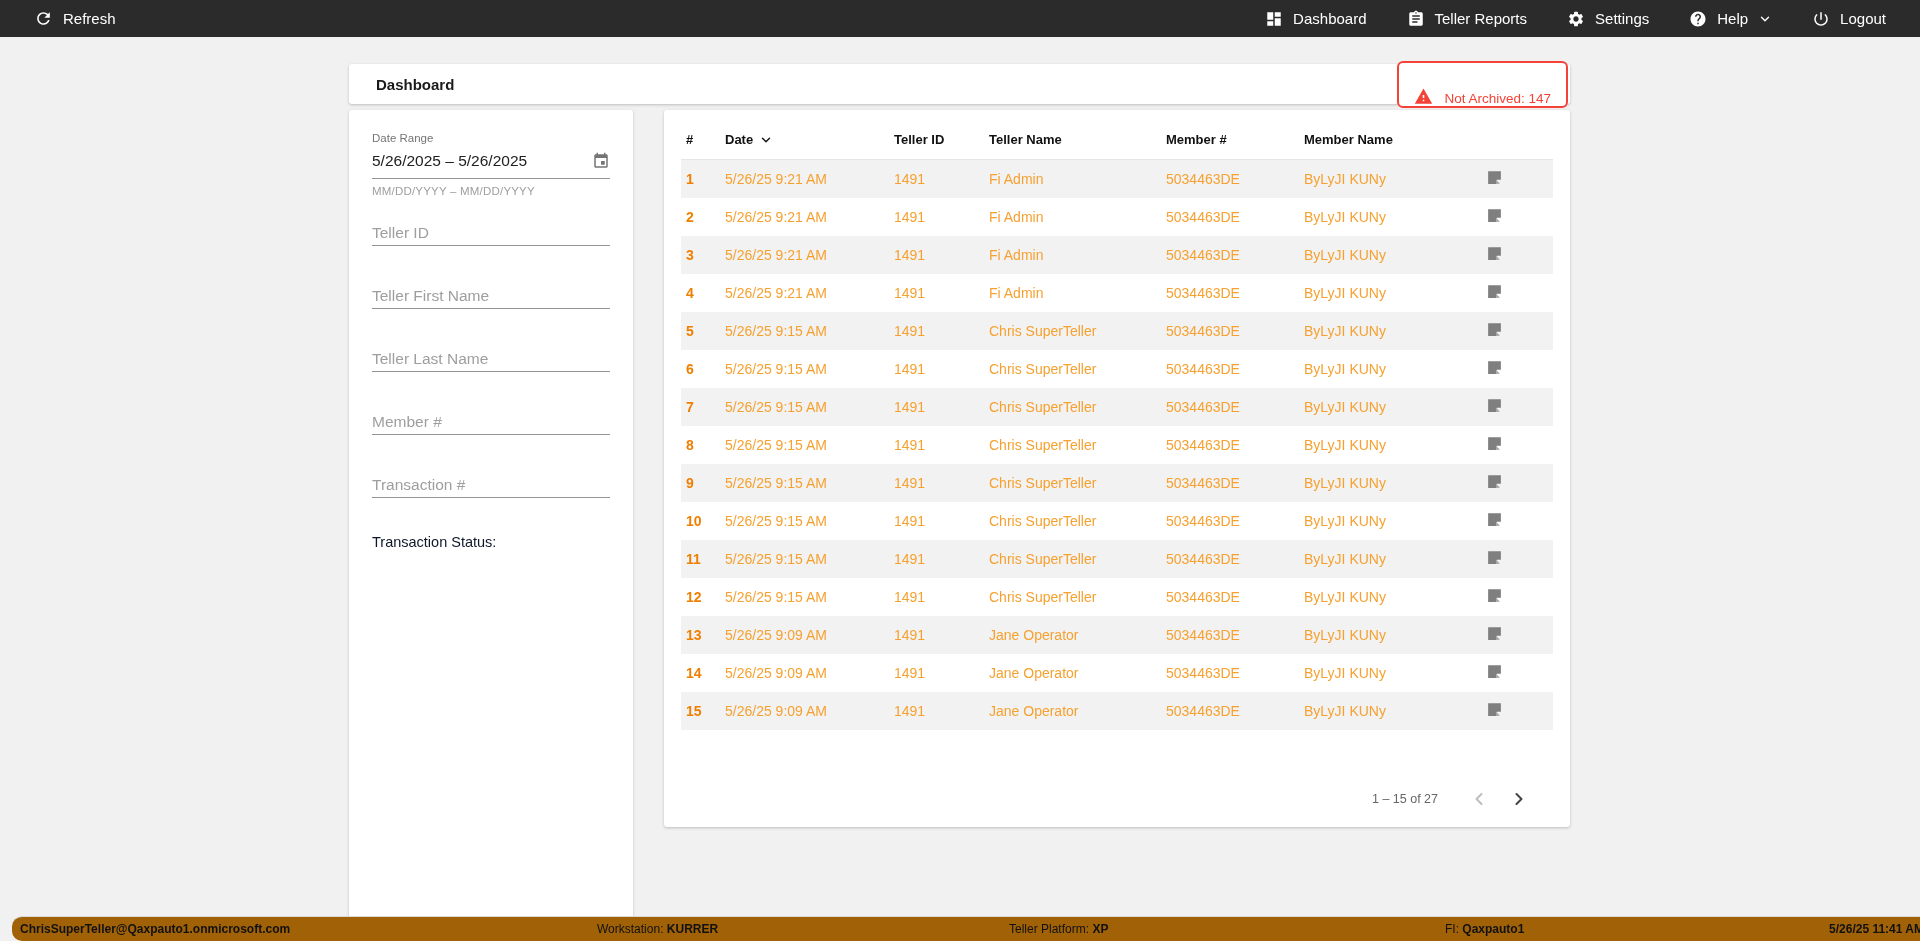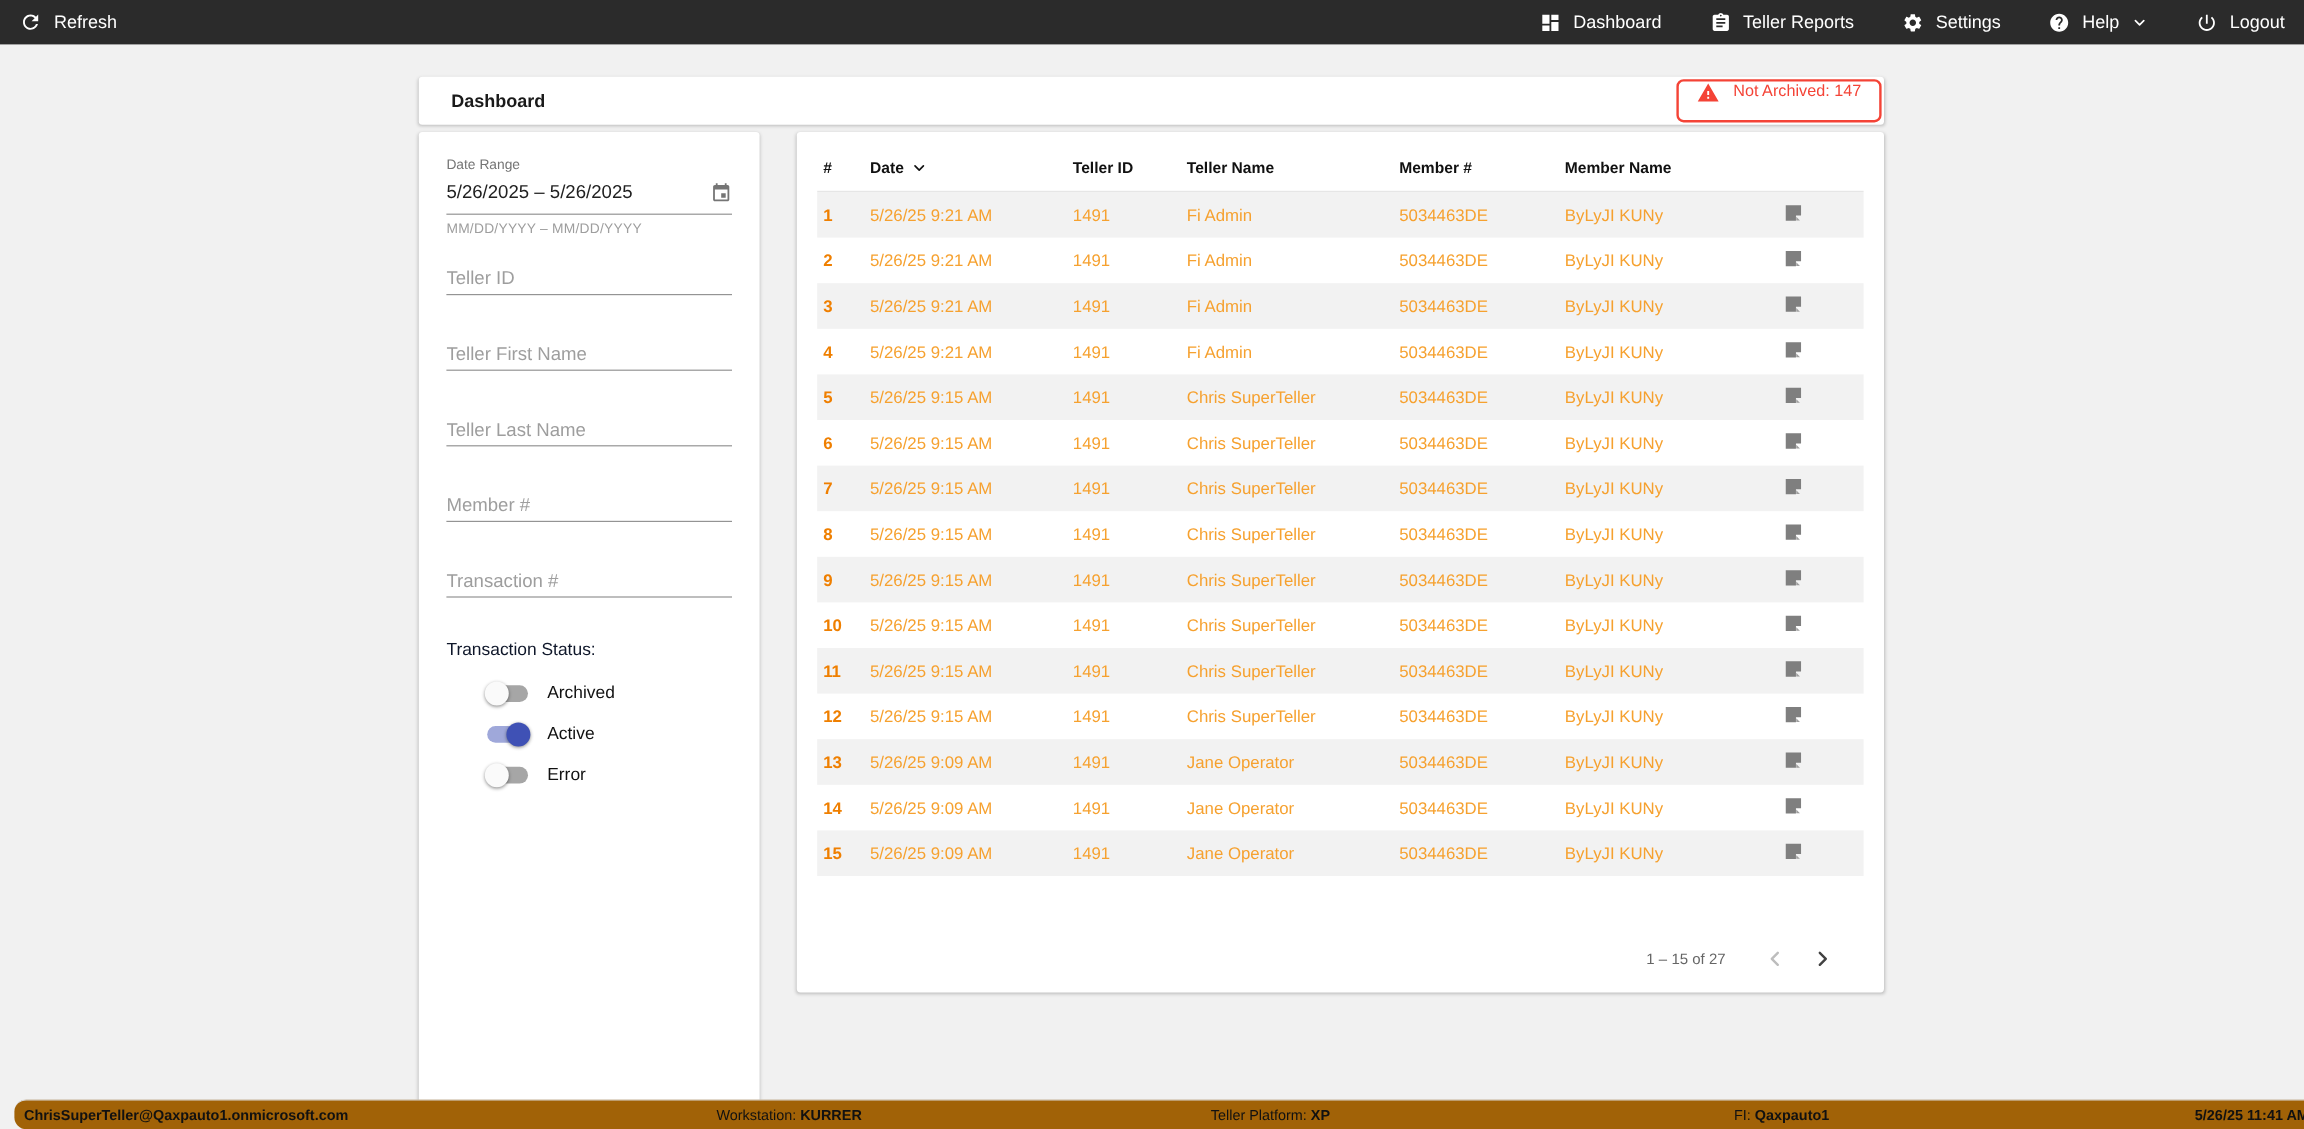--- a/index.html
+++ b/index.html
@@ -13,37 +13,37 @@
     background:var(--page-bg);
     font-family:"Liberation Sans","DejaVu Sans",sans-serif;
     -webkit-font-smoothing:antialiased;
   }
   .ic{display:inline-flex;align-items:center;justify-content:center;line-height:0;}
 
   
   .topnav{
     position:absolute;top:0;left:0;width:1920px;height:37px;background:var(--nav-bg);
     color:#fff;display:flex;align-items:center;justify-content:space-between;
-    padding:0 16px;
+    padding:0 34px;
   }
   .nav-left{display:flex;align-items:center;}
   .nav-right{display:flex;align-items:center;gap:40px;}
   .nav-item{display:flex;align-items:center;gap:10px;font-size:15px;color:#fff;cursor:pointer;white-space:nowrap;}
   .nav-item svg{fill:#fff;}
 
   
   .card{background:#fff;box-shadow:0 1px 3px rgba(0,0,0,.22);border-radius:3px;}
   .header-card{
     position:absolute;left:349px;top:64px;width:1221px;height:40px;
     display:flex;align-items:center;justify-content:space-between;
     padding-left:27px;padding-right:2px;
   }
   .page-title{font-size:15px;font-weight:bold;color:#1a1a1a;}
   .badge{
-    display:flex;align-items:flex-start;gap:11px;height:36px;padding:0 15px;
+    display:flex;align-items:flex-end;gap:11px;height:47px;padding:0 15px;
     border:2px solid var(--alert);border-radius:6px;background:#fff;
     color:var(--alert);font-size:13.5px;white-space:nowrap;
   }
   .badge svg{fill:var(--alert);}
 
   
   .sidebar-card{position:absolute;left:349px;top:110px;width:284px;height:818px;padding:0 23px;}
   .field-label{margin-top:22px;font-size:11.5px;color:#757575;}
   .dr-row{margin-top:5px;height:24px;display:flex;align-items:center;justify-content:space-between;cursor:pointer;}
   .dr-value{font-size:15.5px;color:#212121;}
@@ -199,43 +199,20 @@
 
   <div id="filter-inputs">
       <input type="text" class="text-field" placeholder="Teller ID" style="">
       <input type="text" class="text-field" placeholder="Teller First Name" style="">
       <input type="text" class="text-field" placeholder="Teller Last Name" style="">
       <input type="text" class="text-field" placeholder="Member #" style="">
       <input type="text" class="text-field" placeholder="Transaction #" style="">
     </div>
 
   <div class="status-label">Transaction Status:</div>
-  <div id="status-toggles">
-      <div class="toggle-row">
-        <span class="switch">
-          <span class="track"></span>
-          <span class="thumb"></span>
-        </span>
-        <span class="toggle-label">Archived</span>
-      </div>
-      <div class="toggle-row">
-        <span class="switch on">
-          <span class="track"></span>
-          <span class="thumb"></span>
-        </span>
-        <span class="toggle-label">Active</span>
-      </div>
-      <div class="toggle-row">
-        <span class="switch">
-          <span class="track"></span>
-          <span class="thumb"></span>
-        </span>
-        <span class="toggle-label">Error</span>
-      </div>
-    </div>
 
 </div>
 
 <div class="card table-card">
   <div class="thead" id="thead">
       <div class="th">
         <span>#</span>
       </div>
       <div class="th">
         <span>Date</span>

